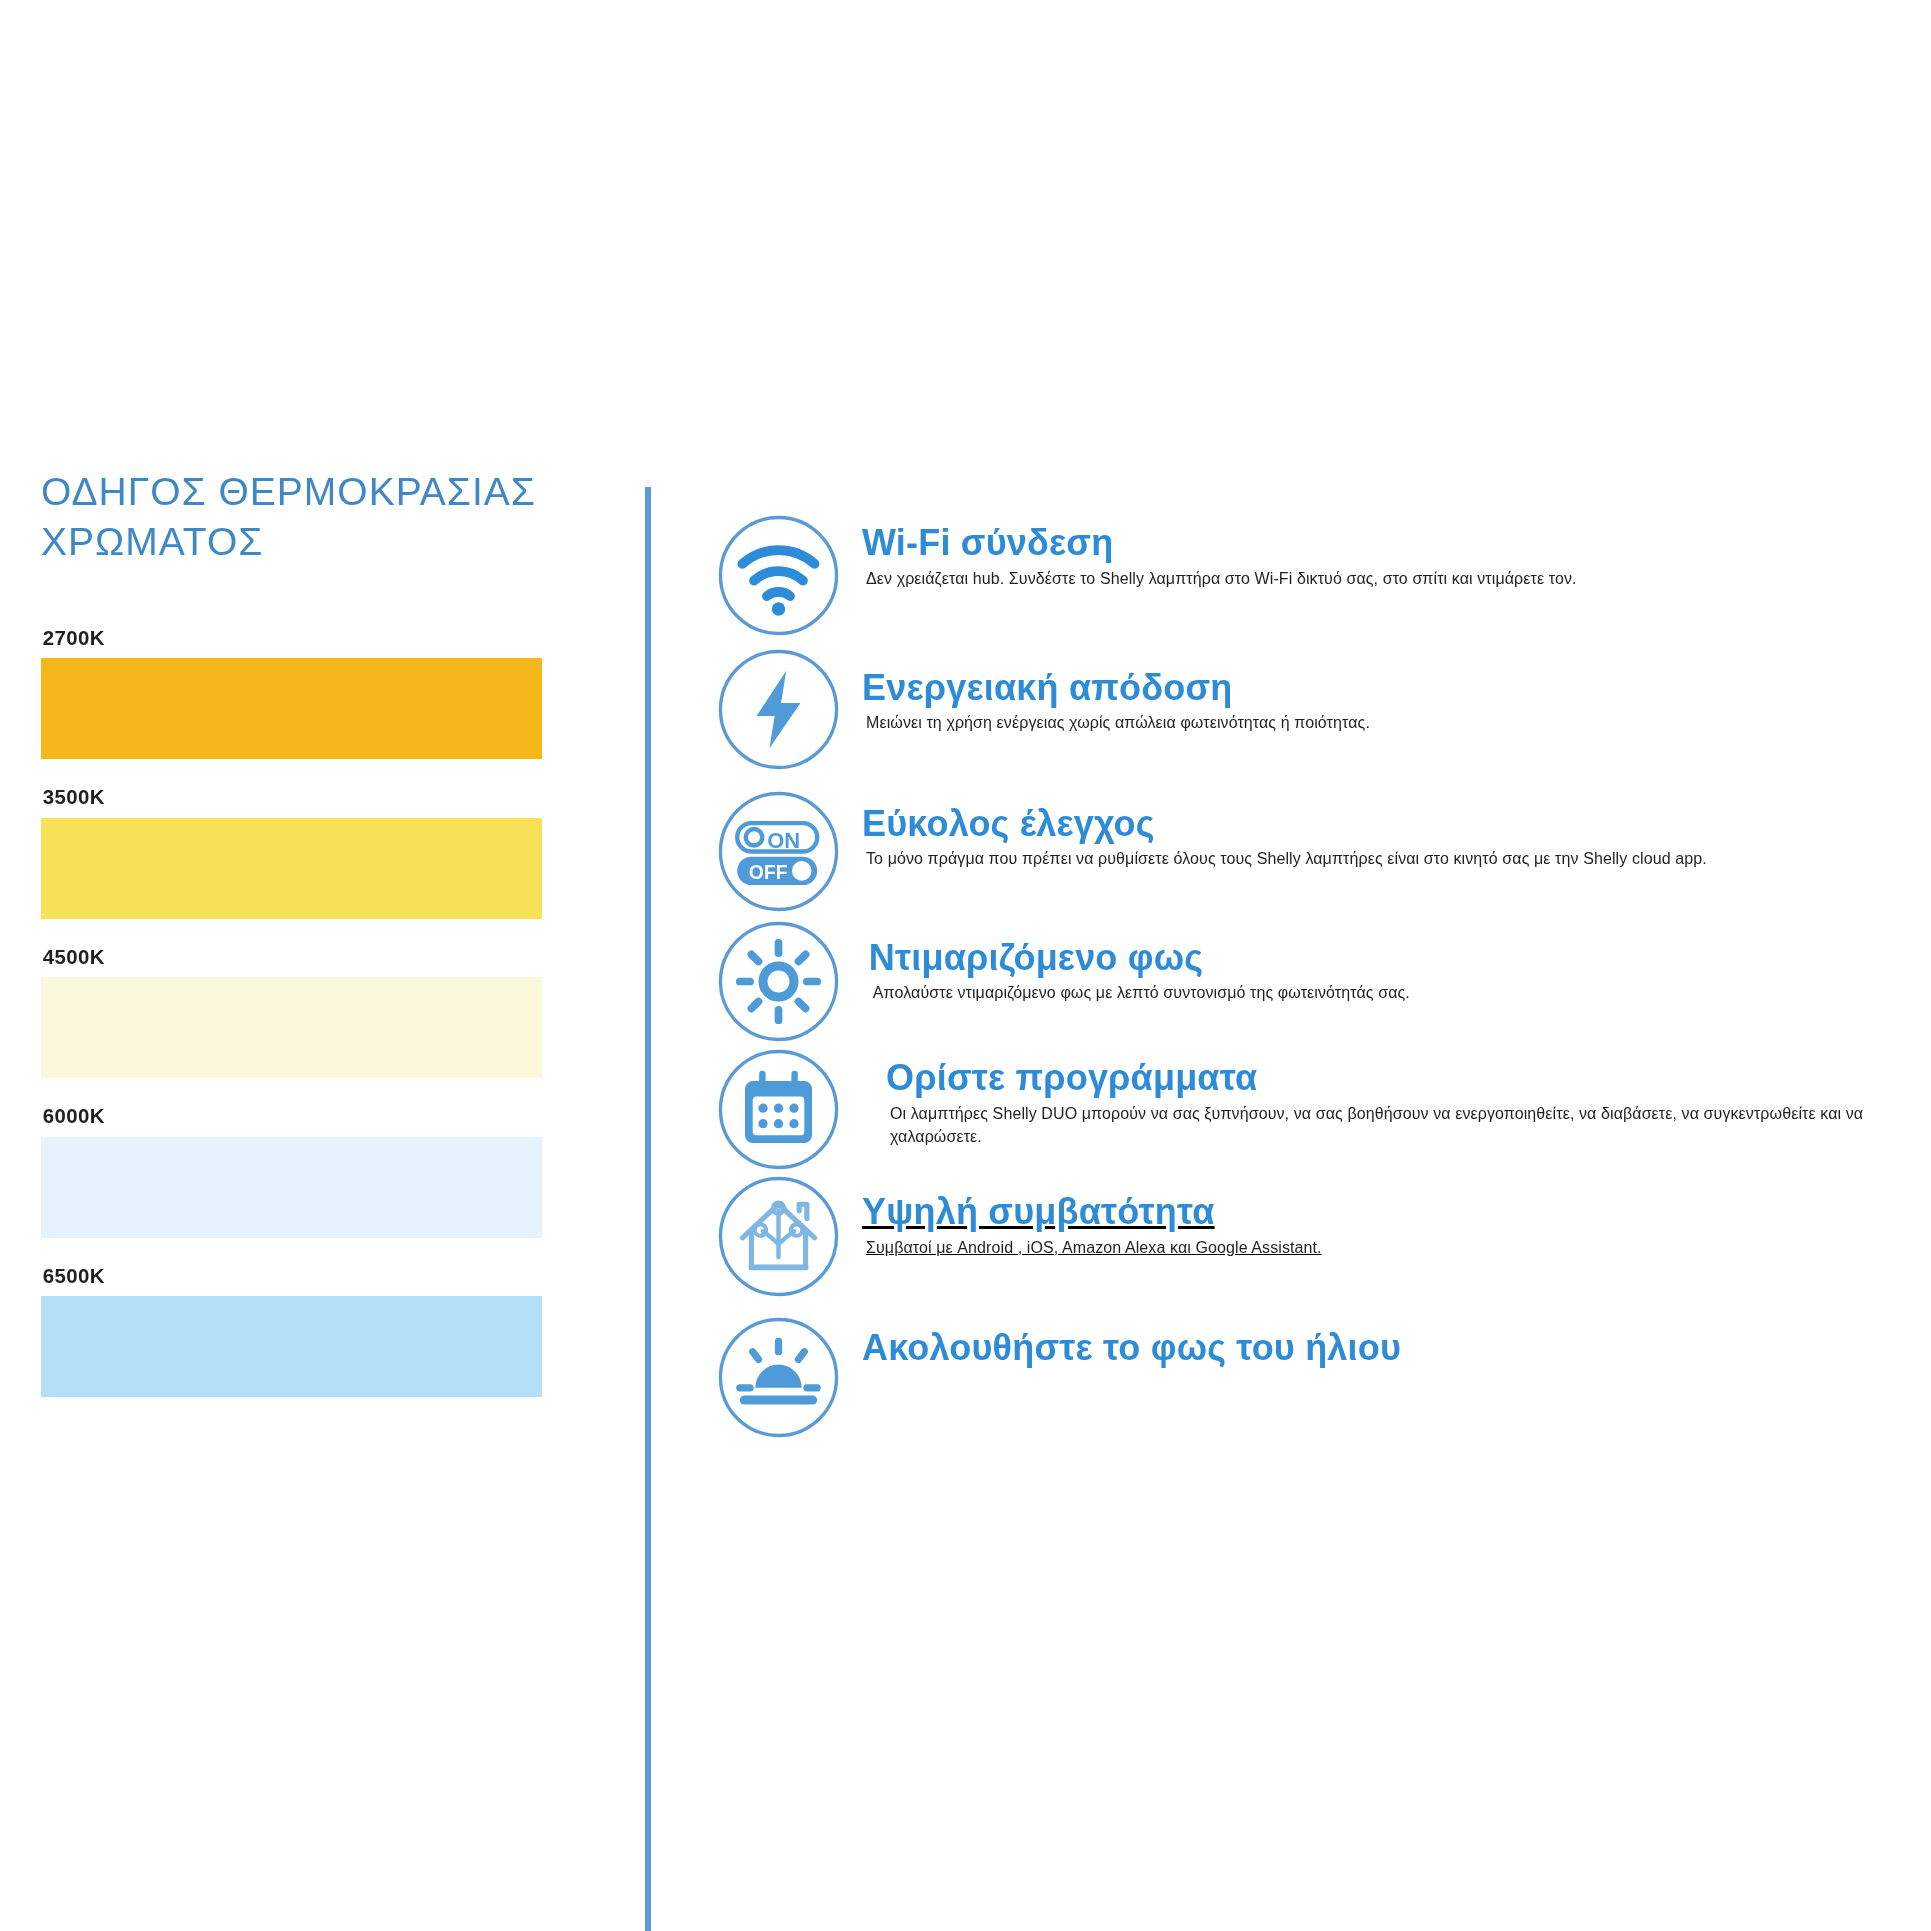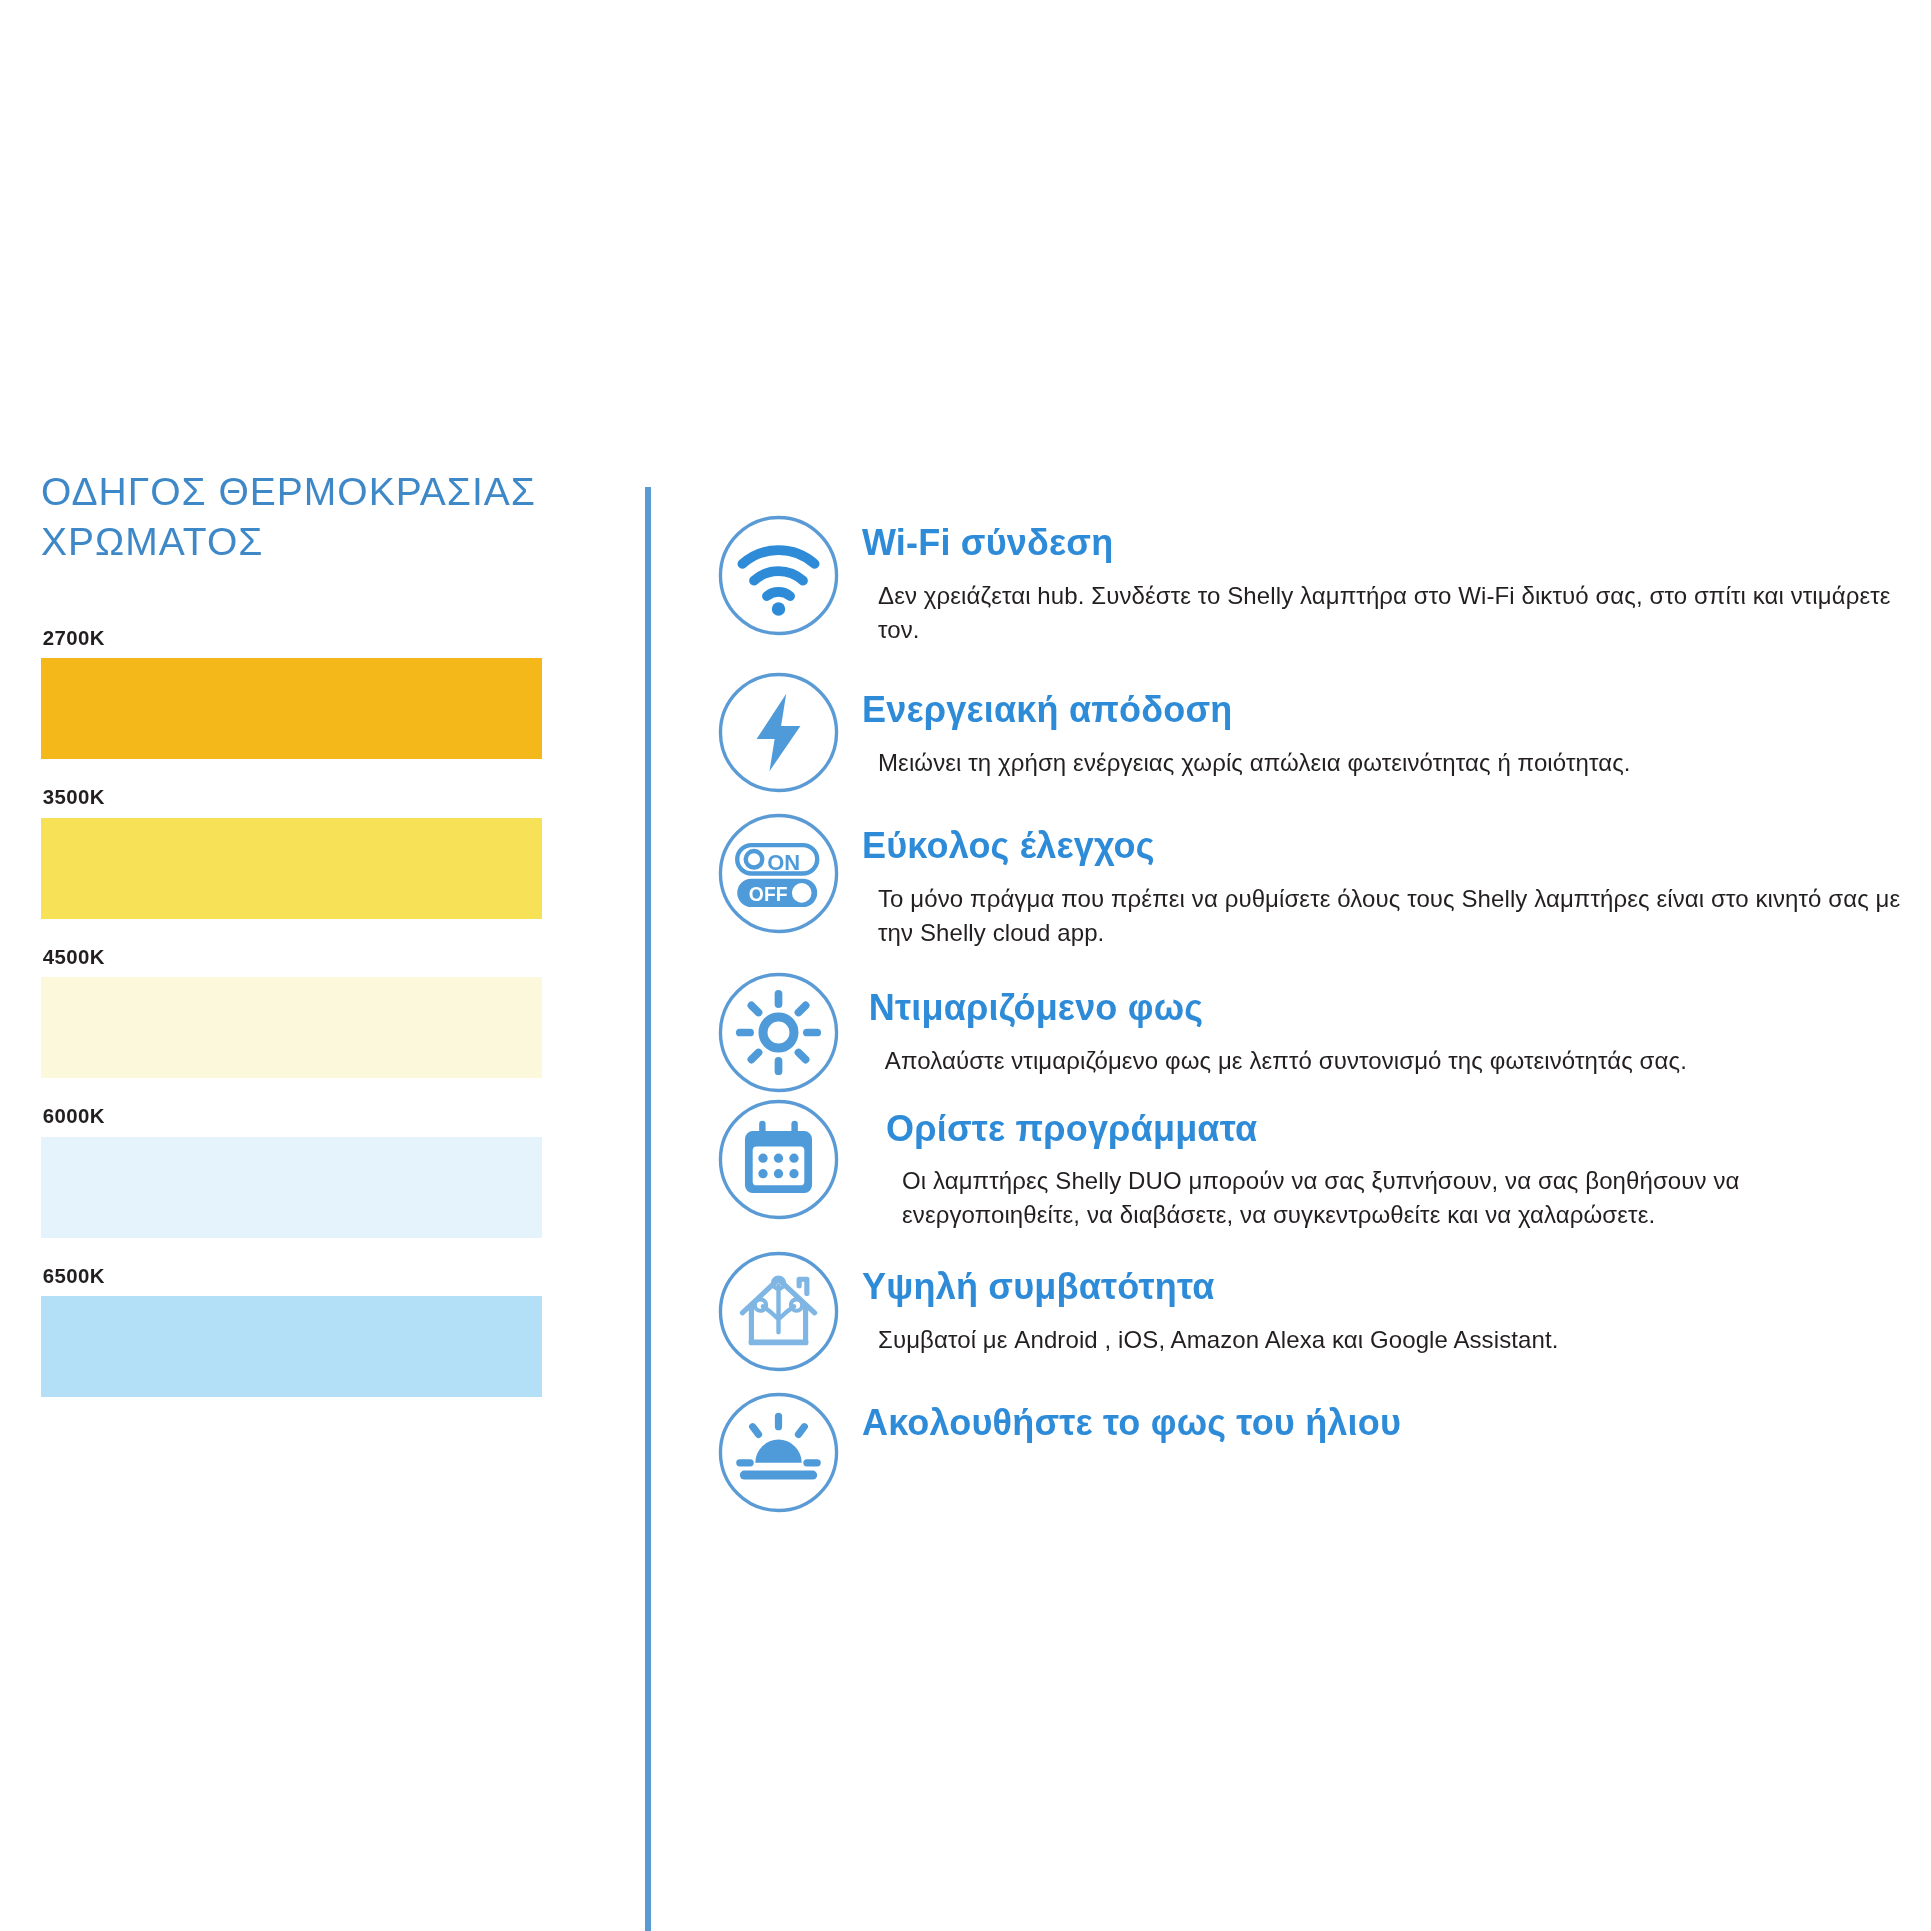--- a/index.html
+++ b/index.html
@@ -66,35 +66,35 @@
   .feature-title{
     color:#2E8BD8;
     font-size:36px;
     font-weight:bold;
     letter-spacing:0.2px;
     margin:0 0 5.1px 0;
     line-height:1.1;
   }
   .feature-desc{
     color:#231f20;
-    font-size:24px;
+    font-size:16px;
     line-height:1.42;
-    margin:16px;
+    margin:4px;
     letter-spacing:0.1px;
   }
 
   
   .f-wifi    .feature-body{padding-top:5.1px;}
   .f-energy  .feature-body{padding-top:15.3px;}
   .f-control .feature-body{padding-top:10.2px;}
   .f-dimmer  .feature-body{padding-top:13.6px;}
   .f-dimmer  .feature-title{padding-left:6.8px;}
   .f-dimmer  .feature-desc{padding-left:6.8px;}
   .f-sched   .feature-body{padding-top:6.8px;}
-  .f-compat  .feature-body{padding-top:13.6px;}
+  .f-compat  .feature-body{padding-top:13.6px;text-decoration:underline;}
   .f-sun     .feature-body{padding-top:8.5px;}
 
   .f-energy{margin-bottom:19px;}
   .f-control{margin-bottom:8.5px;}
   .f-dimmer{margin-bottom:5.1px;}
   .f-sched{margin-bottom:5.1px;gap:24px;}
   .f-compat{margin-bottom:19px;}
 </style>
 </head>
 <body>

